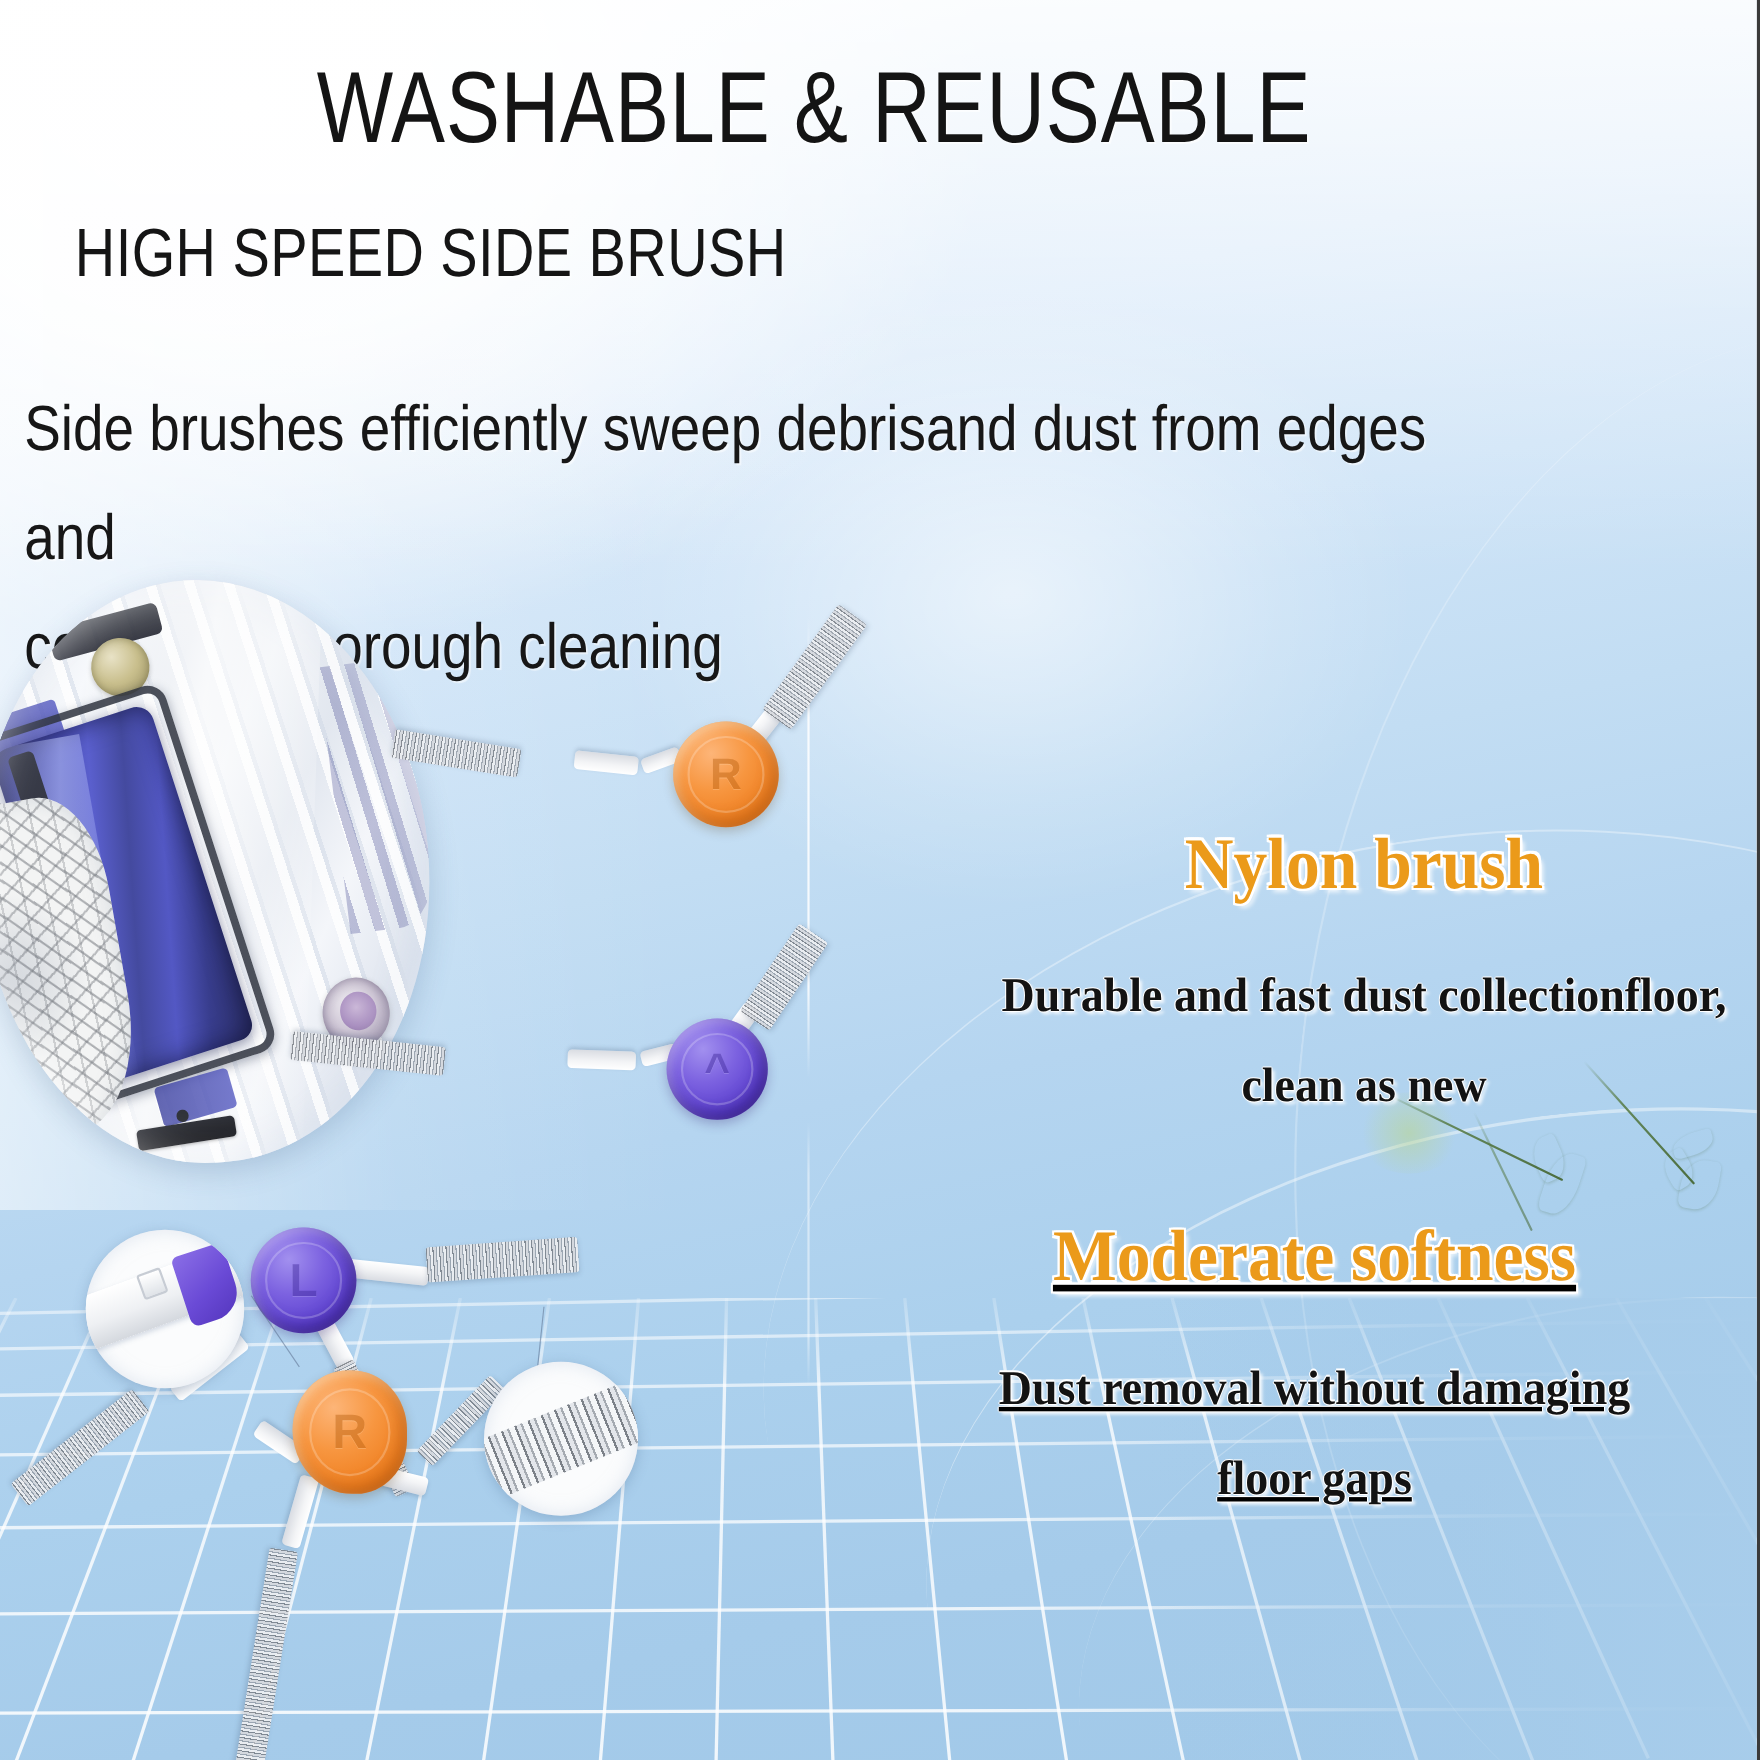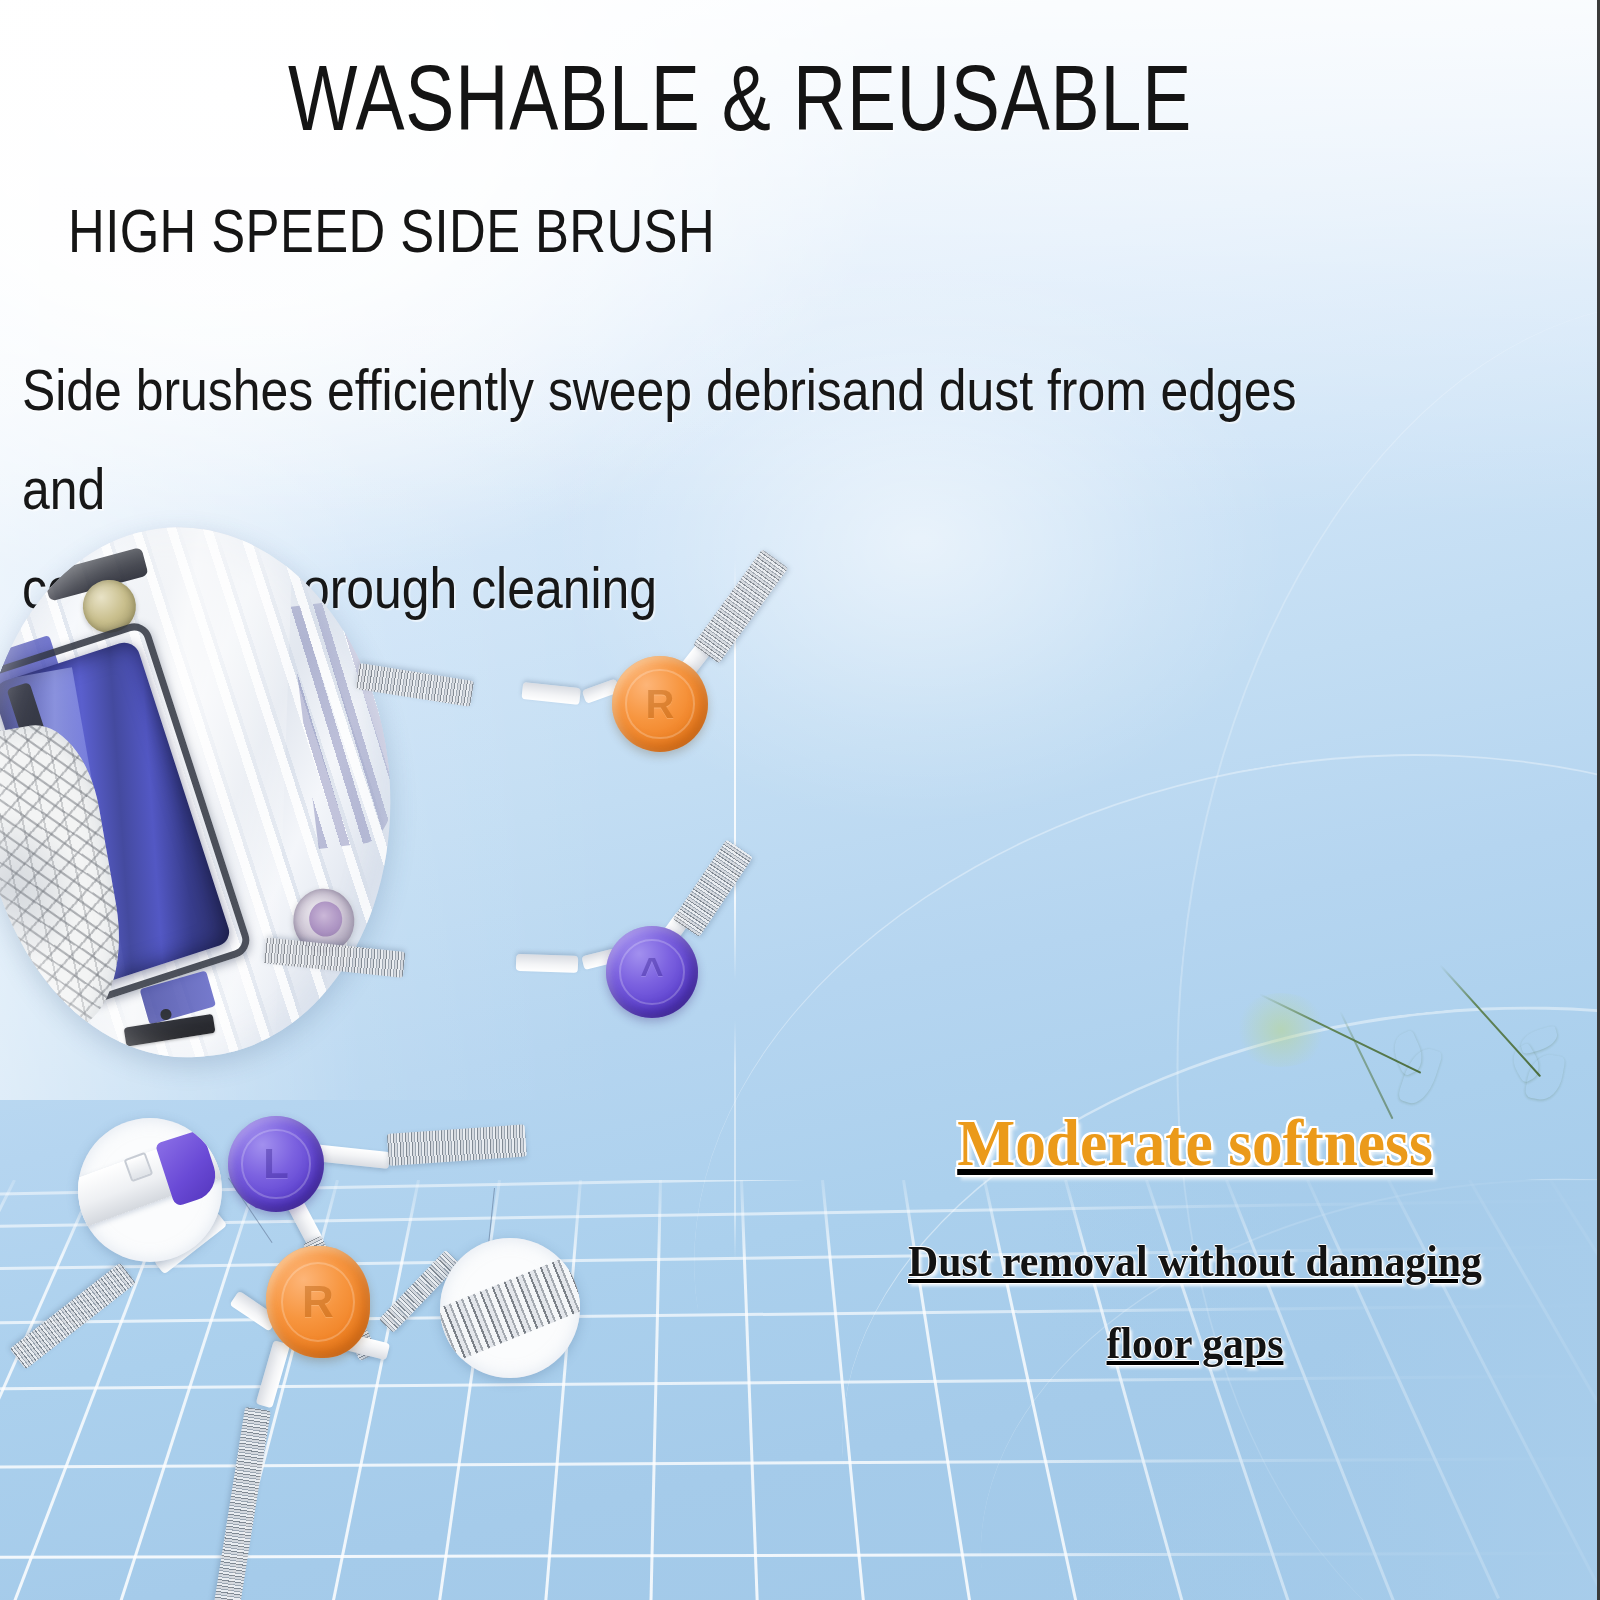--- a/index.html
+++ b/index.html
@@ -460,20 +460,27 @@
 
   <div class="title-main">WASHABLE &amp; REUSABLE</div>
 
   <div class="title-sub">HIGH SPEED SIDE BRUSH</div>
 
   <div class="desc">
     <div>Side brushes efficiently sweep debrisand dust from edges and</div>
     <div>cornersfor thorough cleaning</div>
   </div>
 
+  <div class="feat" id="feat-nylon">
+    <div class="feat-head">Nylon brush</div>
+    <div class="feat-body">
+      <div>Durable and fast dust collectionfloor,</div>
+      <div>clean as new</div>
+    </div>
+  </div>
 
   <div class="feat" id="feat-soft">
     <div class="feat-head">Moderate softness</div>
     <div class="feat-body">
       <div>Dust removal without damaging</div>
       <div>floor gaps</div>
     </div>
   </div>
 
   <div class="robot">

